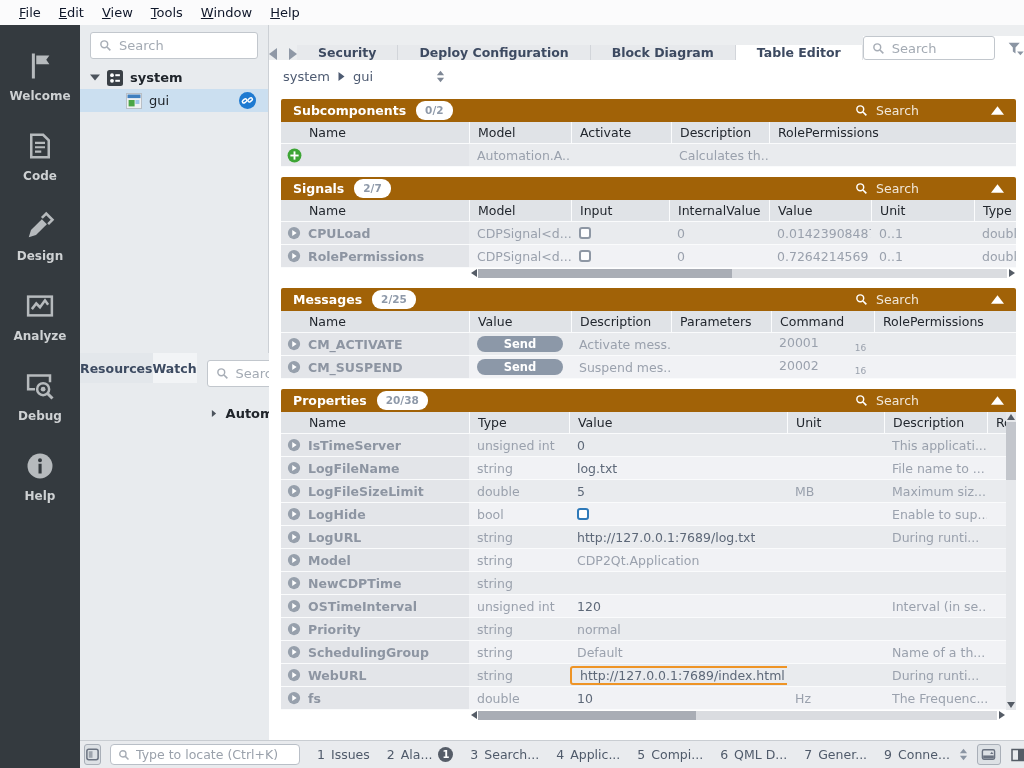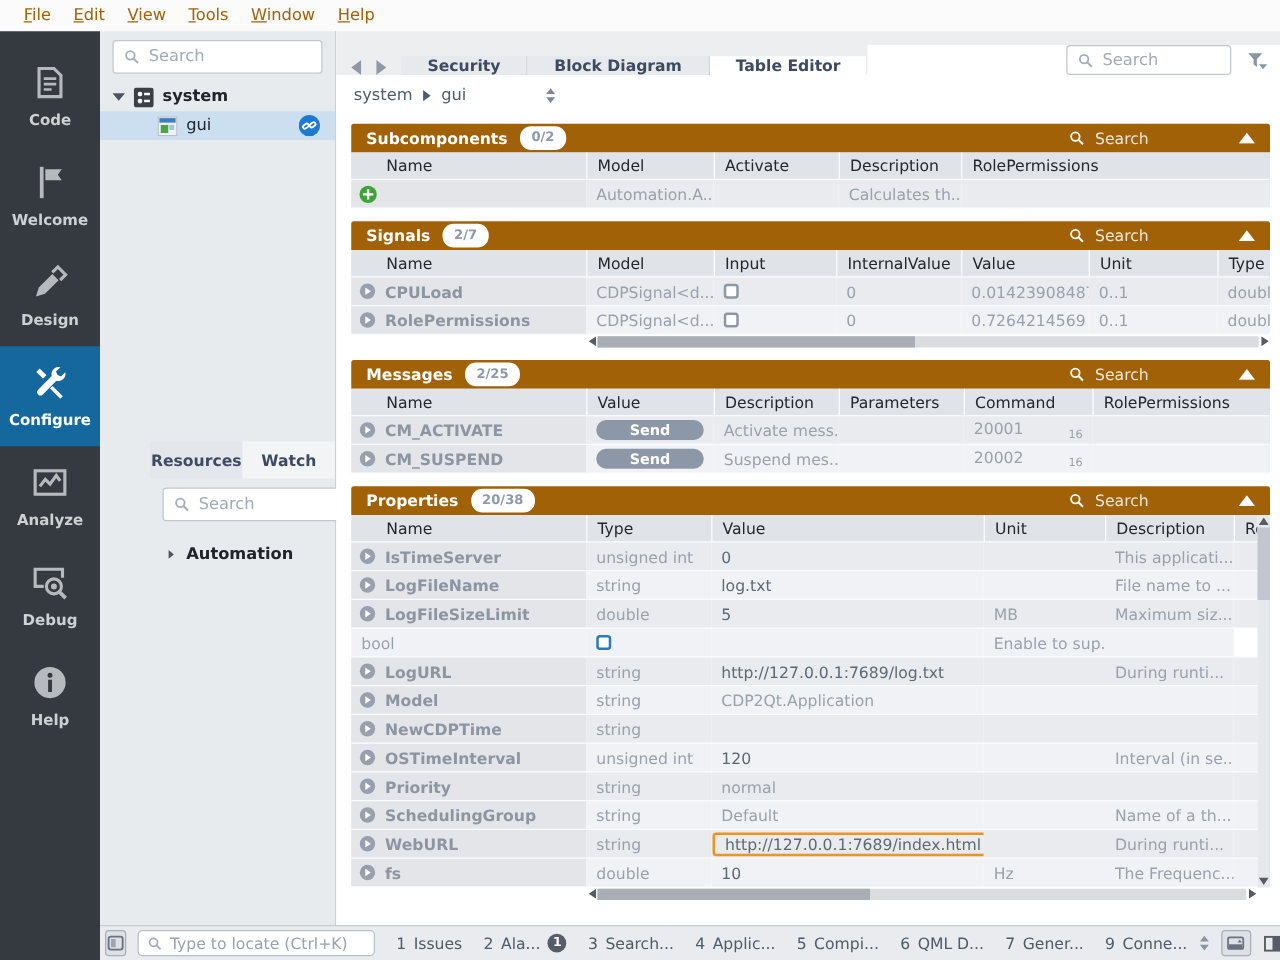--- a/index.html
+++ b/index.html
@@ -6,21 +6,21 @@
   html,body { width:1024px; height:768px; overflow:hidden;
     font-family:"DejaVu Sans","Liberation Sans",sans-serif; background:#fff; }
   #app { width:100%; height:100%; display:flex; flex-direction:column; }
 
   .icon { display:inline-flex; align-items:center; justify-content:center; }
   .icon svg { width:100%; height:100%; display:block; }
 
   
   #menubar { height:25px; display:flex; align-items:center; background:#fbfbfc;
     padding-left:10px; flex:0 0 auto; }
-  .menu-item { font-size:13px; color:#a16207; padding:3px 9px; display:inline-block; cursor:default; }
+  .menu-item { font-size:13px; color:#0f172a; padding:3px 9px; display:inline-block; cursor:default; }
   .menu-item::first-letter { text-decoration:underline; }
 
   #mainrow { flex:1; display:flex; min-height:0; }
 
   
   #activity { width:80px; background:#343a3f; display:flex; flex-direction:column; padding-top:12px; flex:0 0 auto; }
   .act-item { height:80px; display:flex; flex-direction:column; align-items:center; justify-content:center; gap:8px; }
   .act-item .aicon { width:30px; height:30px; color:#b6babd; }
   .act-item .albl { font-size:12px; font-weight:bold; color:#ced1d3; }
   .act-item.active { background:#15689e; }
@@ -36,21 +36,21 @@
     font-family:inherit; }
   .srch input::placeholder { color:#a3aab3; }
   #tree-area { height:328px; flex:0 0 auto; }
   .trow-x { height:23px; display:flex; align-items:center; font-size:13px; color:#20252b; }
   .trow-x .caret { width:10px; height:7px; color:#4c545d; margin-right:7px; }
   .trow-x .ticon { width:16px; height:16px; margin-right:7px; }
   .tree-sys { padding-left:10px; font-weight:bold; }
   .tree-gui { padding-left:46px; background:#cbdff0; }
   .tree-gui .badge-link { margin-left:auto; margin-right:12px; width:17px; height:17px; }
 
-  #res-block { flex:1; display:flex; flex-direction:column;padding-left:40px; }
+  #res-block { flex:1; display:flex; flex-direction:row; }
   .res-tabs { display:flex; height:30px; flex:0 0 auto; }
   .res-tab { flex:1; display:flex; align-items:center; justify-content:center; font-size:12.5px;
     font-weight:bold; color:#3d4b62; background:#f2f4f6; }
   .res-tab.active { background:#e3e7eb; }
   #res-body { flex:1; background:#e8ebee; }
   .res-srchrow { display:flex; align-items:center; padding-right:5px; }
   .res-srchrow .srch { flex:1; margin-right:5px; }
   .kebab { width:5px; height:16px; color:#8b929c; }
   .tree-auto { padding-left:12px; font-weight:bold; margin-top:8px; }
 
@@ -153,55 +153,45 @@
       <div class="menu-item">Edit</div>
       <div class="menu-item">View</div>
       <div class="menu-item">Tools</div>
       <div class="menu-item">Window</div>
       <div class="menu-item">Help</div>
     </div>
   <div id="mainrow">
     <div id="activity">
         <div class="act-item">
           <span class="icon aicon">
+            <svg viewBox="0 0 24 24" fill="currentColor">
+              <rect x="5.5" y="2" width="2.4" height="20"></rect>
+              <path d="M9 3.5h10.5L17 7l2.5 3.5H9z"></path>
+            </svg>
+          </span>
+          <span class="albl">Welcome</span>
+        </div>
+        <div class="act-item">
+          <span class="icon aicon">
             <svg viewBox="0 0 24 24">
               <path fill="none" stroke="currentColor" stroke-width="2" d="M5 3h9.5L19 7.5V21H5z"></path>
               <path stroke="currentColor" stroke-width="1.7" d="M8 9.5h8M8 13h8M8 16.5h5"></path>
             </svg>
           </span>
           <span class="albl">Code</span>
-        </div>
-        <div class="act-item">
-          <span class="icon aicon">
-            <svg viewBox="0 0 24 24" fill="currentColor">
-              <rect x="5.5" y="2" width="2.4" height="20"></rect>
-              <path d="M9 3.5h10.5L17 7l2.5 3.5H9z"></path>
-            </svg>
-          </span>
-          <span class="albl">Welcome</span>
         </div>
         <div class="act-item">
           <span class="icon aicon">
             <svg viewBox="0 0 24 24">
               <path fill="none" stroke="currentColor" stroke-width="2" d="M13.5 5.5L17 2l5 5-3.5 3.5"></path>
               <path fill="currentColor" d="M3 21l1.8-5.8 8.7-8.7 4 4-8.7 8.7z"></path>
               <path fill="none" stroke="currentColor" stroke-width="1.2" d="M9 13l2 2M12 10l2 2"></path>
             </svg>
           </span>
           <span class="albl">Design</span>
-        </div>
-        <div class="act-item active">
-          <span class="icon aicon">
-            <svg viewBox="0 0 24 24" fill="currentColor">
-              <path d="M21.8 5.4a4.6 4.6 0 01-5.7 5.5L7.4 19.6a2.1 2.1 0 11-3-3l8.7-8.7a4.6 4.6 0 015.5-5.7L15.8 5l1 2.2 2.2 1z"></path>
-              <path d="M3.2 5.2L5.4 3l4.3 4.3-2.2 2.2z"></path>
-              <path d="M13.6 14.2l6.6 6.6-1.6 1.6-6.6-6.6z"></path>
-            </svg>
-          </span>
-          <span class="albl">Configure</span>
         </div>
         <div class="act-item">
           <span class="icon aicon">
             <svg viewBox="0 0 24 24">
               <rect x="2.5" y="4.5" width="19" height="15" fill="none" stroke="currentColor" stroke-width="2"></rect>
               <path fill="none" stroke="currentColor" stroke-width="2" d="M5.5 14.5l3.5-4.5 3 3 4-5.5 2.5 3.5"></path>
             </svg>
           </span>
           <span class="albl">Analyze</span>
         </div>
@@ -318,20 +308,21 @@
                 <path fill="currentColor" d="M8 0v12L0 6z"></path>
               </svg>
             </span>
             <span class="icon ">
               <svg viewBox="0 0 8 12">
                 <path fill="currentColor" d="M0 0v12l8-6z"></path>
               </svg>
             </span>
           </div>
           <div class="etab">Security</div>
+          <div class="etab">Deploy Configuration</div>
           <div class="etab">Block Diagram</div>
           <div class="etab active">Table Editor</div>
           <div id="strip-right">
             <div class="srch">
               <span class="icon sicon">
                 <svg viewBox="0 0 16 16">
                   <circle cx="6.5" cy="6.5" r="4.2" fill="none" stroke="currentColor" stroke-width="1.8"></circle>
                   <line x1="9.8" y1="9.8" x2="14" y2="14" stroke="currentColor" stroke-width="2"></line>
                 </svg>
               </span>
@@ -706,20 +697,29 @@
                     <span class="ctext muted">MB</span>
                   </div>
                   <div class="cell">
                     <span class="ctext muted">Maximum siz...</span>
                   </div>
                   <div class="cell">
                     <span class="ctext"></span>
                   </div>
                 </div>
                 <div class="trow r1 grid-properties">
+                  <div class="cell name-cell">
+                    <span class="icon expander">
+                      <svg viewBox="0 0 16 16">
+                        <circle cx="8" cy="8" r="7" fill="#97a0ac"></circle>
+                        <path d="M6 4.5l5 3.5-5 3.5z" fill="#fff"></path>
+                      </svg>
+                    </span>
+                    <span>LogHide</span>
+                  </div>
                   <div class="cell">
                     <span class="ctext muted">bool</span>
                   </div>
                   <div class="cell">
                     <span class="cb blue"></span>
                   </div>
                   <div class="cell">
                     <span class="ctext"></span>
                   </div>
                   <div class="cell">

